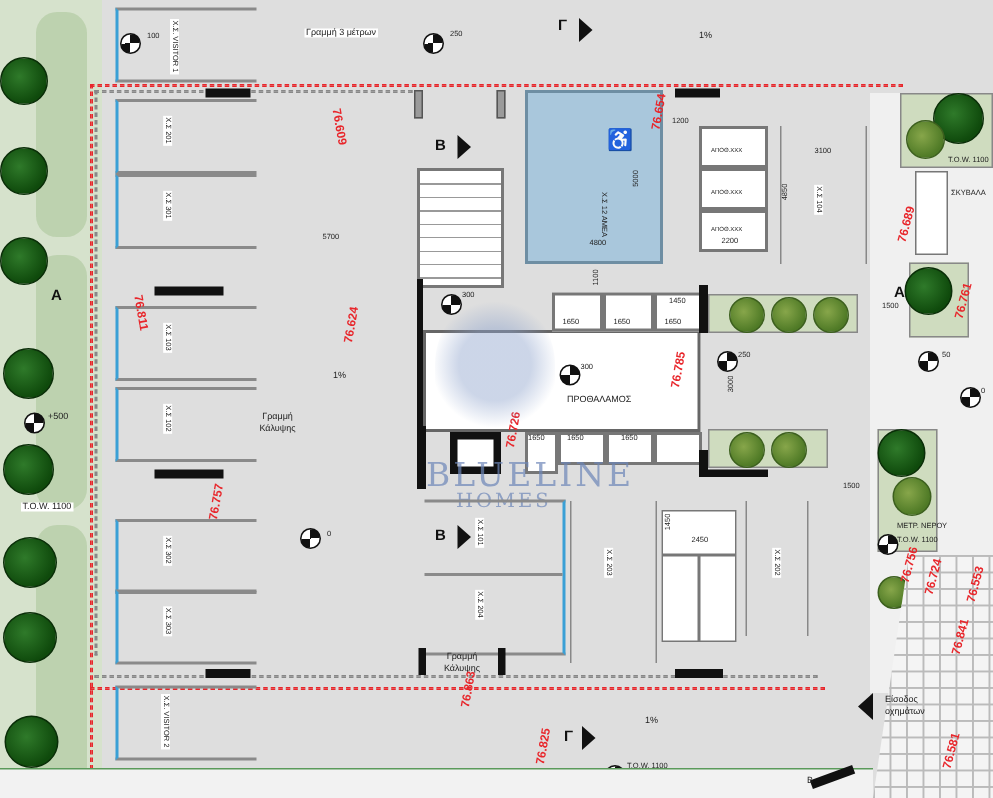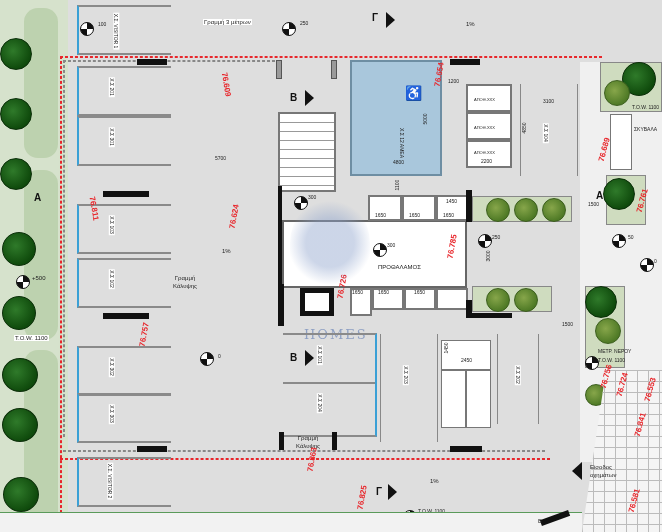--- a/index.html
+++ b/index.html
@@ -201,20 +201,21 @@
   <div class="tree light" style="left:542px;top:198px;width:22px;height:22px;"></div>
   <div class="level" style="left:478px;top:234px;"></div>
   <div class="txt" style="left:492px;top:234px;font-size:5px;">250</div>
   <div class="txt" style="left:482px;top:253px;font-size:5px;transform:rotate(-90deg);">3000</div>
   <div class="planter" style="left:472px;top:286px;width:80px;height:26px;"></div>
   <div class="tree light" style="left:486px;top:288px;width:22px;height:22px;"></div>
   <div class="tree light" style="left:514px;top:288px;width:22px;height:22px;"></div>
   <div class="wall" style="left:466px;top:313px;width:46px;height:5px;"></div>
 
   <div class="watermark" style="left:290px;top:198px;width:80px;height:90px;border-radius:50% 50% 10% 10%;background:radial-gradient(circle,#8ea3cc 0,#8ea3cc 40%,transparent 70%);opacity:.45;"></div>
+  <div class="watermark" style="left:284px;top:305px;font-size:22px;">BLUELINE</div>
   <div class="watermark" style="left:304px;top:327px;font-size:13px;">HOMES</div>
 
   <div class="abs" style="left:283px;top:333px;width:92px;height:100px;border-top:2px solid #8a8a8a;border-bottom:2px solid #8a8a8a;border-right:2px solid #3aa0d6;"></div>
   <div class="abs" style="left:283px;top:382px;width:92px;height:2px;background:#8a8a8a;"></div>
   <div class="section" style="left:290px;top:352px;">B</div>
   <div class="tri-right" style="left:305px;top:350px;"></div>
   <div class="bay-label" style="left:310px;top:352px;">Χ.Σ 101</div>
   <div class="bay-label" style="left:310px;top:400px;">Χ.Σ 204</div>
   <div class="wall" style="left:279px;top:432px;width:5px;height:18px;"></div>
   <div class="wall" style="left:332px;top:432px;width:5px;height:18px;"></div>

